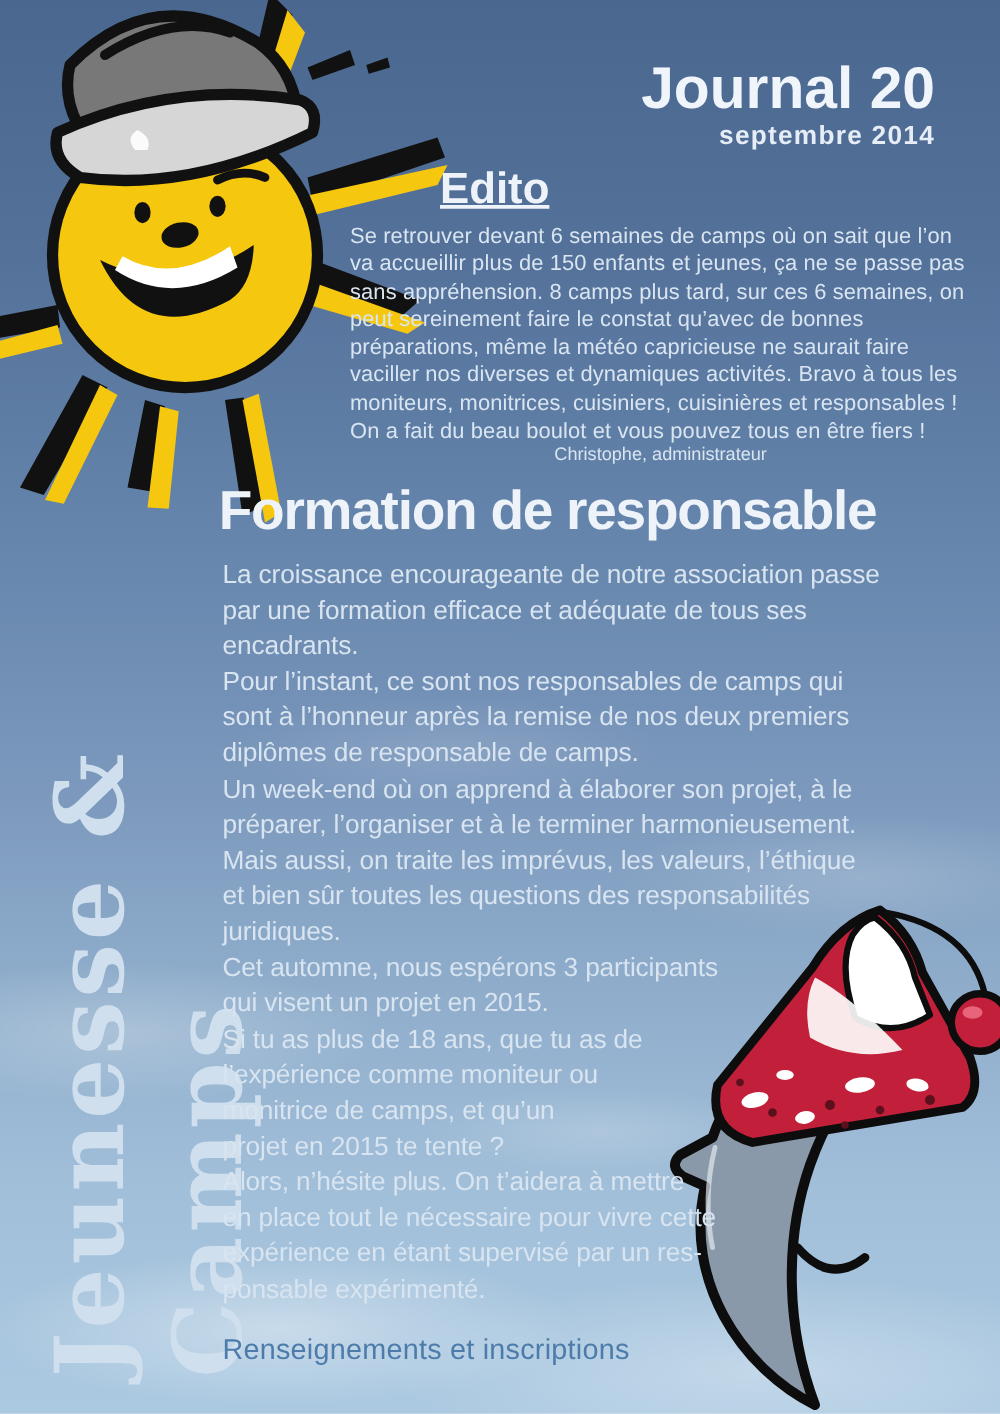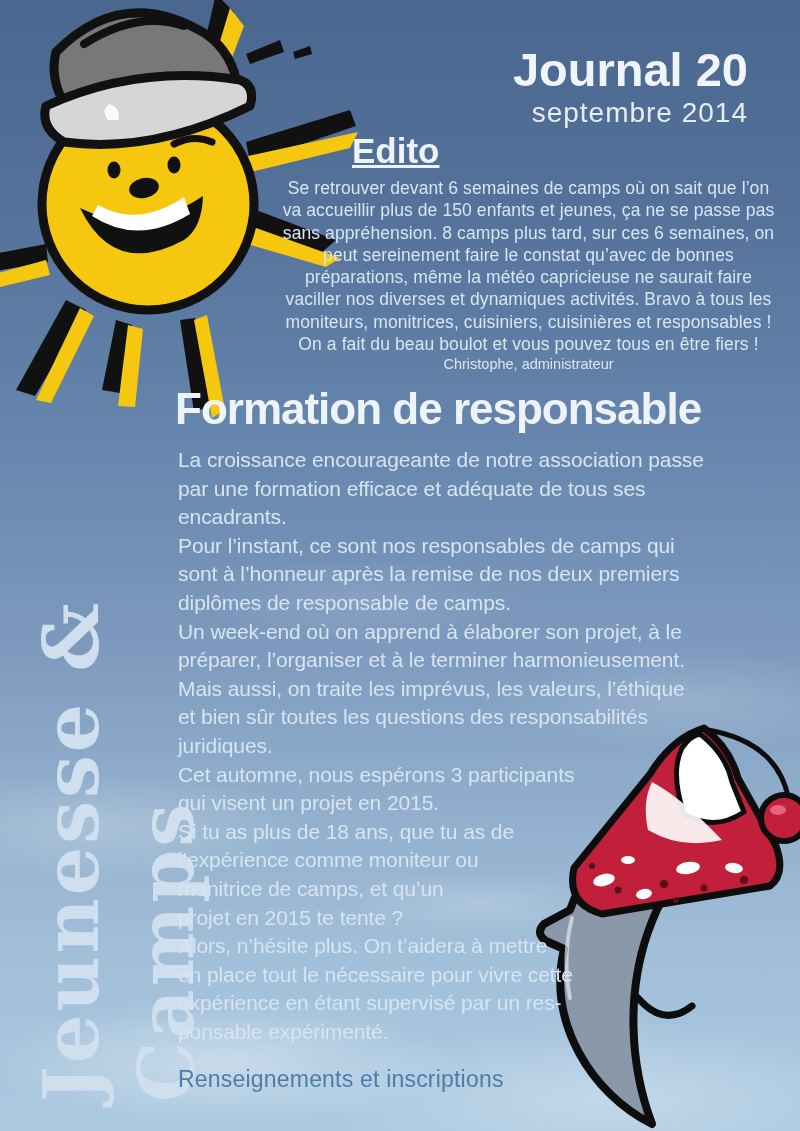--- a/index.html
+++ b/index.html
@@ -11,23 +11,23 @@
       radial-gradient(ellipse 430px 110px at 76% 97%, rgba(255,255,255,.30), rgba(255,255,255,0) 70%),
       radial-gradient(ellipse 300px 80px at 12% 73%, rgba(255,255,255,.22), rgba(255,255,255,0) 70%),
       radial-gradient(ellipse 280px 70px at 86% 62%, rgba(255,255,255,.16), rgba(255,255,255,0) 70%),
       radial-gradient(ellipse 250px 60px at 45% 53%, rgba(255,255,255,.12), rgba(255,255,255,0) 70%),
       radial-gradient(ellipse 200px 50px at 60% 80%, rgba(255,255,255,.18), rgba(255,255,255,0) 70%),
       linear-gradient(180deg,#4a678f 0%,#54719a 18%,#6383aa 36%,#7996bb 54%,#8fadcb 70%,#a1bfd9 84%,#abc9e1 100%);
   }
   .abs{position:absolute;}
   .masthead{right:52px;top:46px;text-align:right;color:#f0f5fb;}
   .journal-title{font-size:47px;font-weight:bold;letter-spacing:0px;line-height:1.0;}
-  .issue-date{font-size:28px;font-weight:400;color:#e6edf6;margin-top:4px;letter-spacing:1px;}
+  .issue-date{font-size:21px;font-weight:700;color:#e6edf6;margin-top:4px;letter-spacing:1px;}
   .edito-heading{left:352px;top:131px;font-size:35px;font-weight:bold;color:#eef3fa;letter-spacing:0px;text-decoration:underline;}
-  .edito-body{left:280px;top:177px;width:497px;text-align:center;font-size:17.5px;line-height:22.3px;
+  .edito-body{left:280px;top:177px;width:497px;text-align:left;font-size:17.5px;line-height:22.3px;
     color:#d9e5f1;white-space:pre-line;letter-spacing:.1px;}
   .edito-signature{left:280px;top:356px;width:497px;text-align:center;font-size:14.5px;color:#d9e5f1;}
   .article-heading{left:175px;top:384px;font-size:44px;font-weight:bold;color:#eef3fa;letter-spacing:-1px;}
   .article-body{left:178px;top:446px;width:600px;font-size:21px;line-height:28.6px;color:#d8e4f0;
     white-space:pre-line;letter-spacing:-.1px;}
   .footer{left:178px;top:1036px;font-size:23px;line-height:30px;color:#4d7cab;letter-spacing:.2px;margin-top:28px;}
   .brand-vertical{
     left:24px;top:1102px;width:800px;height:100px;
     transform:rotate(-90deg);transform-origin:0 0;
     font-family:"DejaVu Serif",serif;font-weight:bold;

